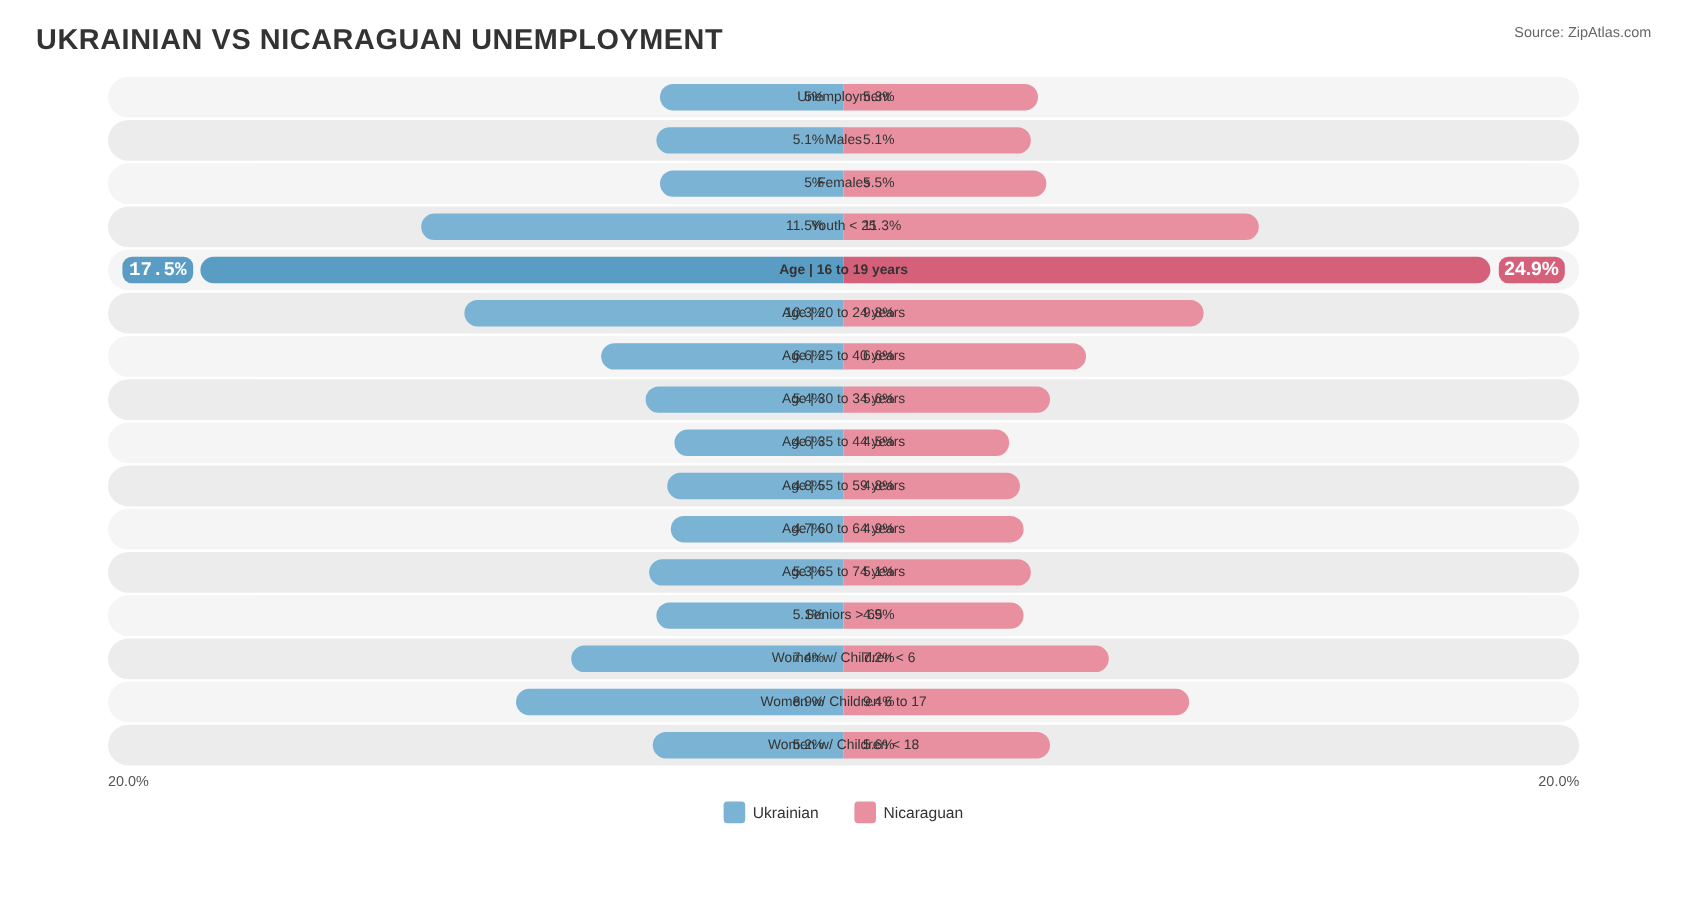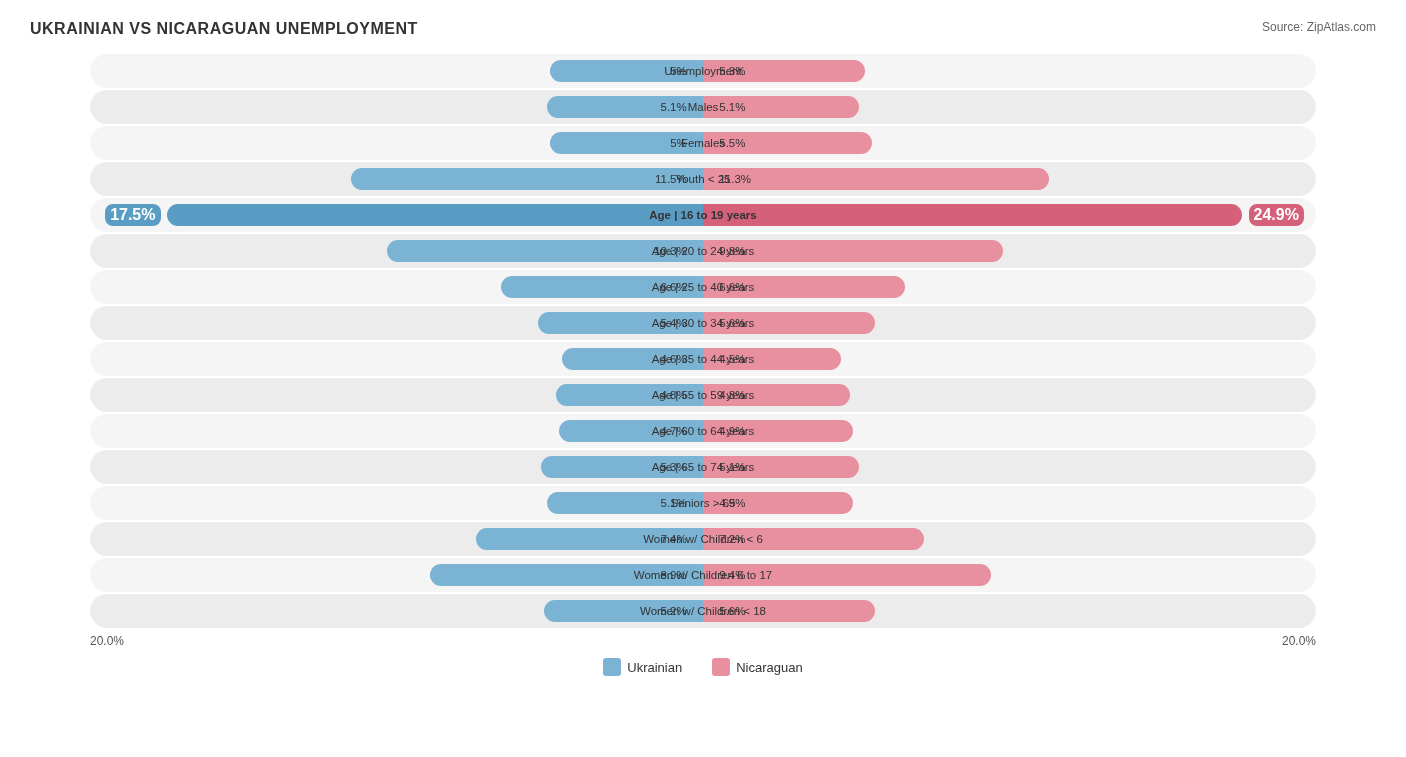--- a/index.html
+++ b/index.html
@@ -14,21 +14,21 @@
       padding: 20px 30px 30px 30px;
       width: 1406px;
     }
     .chart-header {
       display: flex;
       justify-content: space-between;
       align-items: flex-start;
       margin-bottom: 16px;
     }
     .chart-title {
-      font-size: 16px;
+      font-size: 24px;
       font-weight: bold;
       color: #333;
       text-transform: uppercase;
       letter-spacing: 0.5px;
     }
     .chart-source {
       font-size: 12px;
       color: #666;
       white-space: nowrap;
     }
@@ -100,20 +100,21 @@
     }
     .highlight-label {
       font-weight: bold;
     }
     .value-highlight-left {
       font-weight: bold;
       color: #fff;
       background: #5a9dc4;
       padding: 2px 5px;
       border-radius: 8px;
+      font-family: Liberation Mono, monospace;
     }
     .value-highlight-right {
       font-weight: bold;
       color: #fff;
       background: #d4607a;
       padding: 2px 5px;
       border-radius: 8px;
     }
     .axis-row {
       display: flex;

